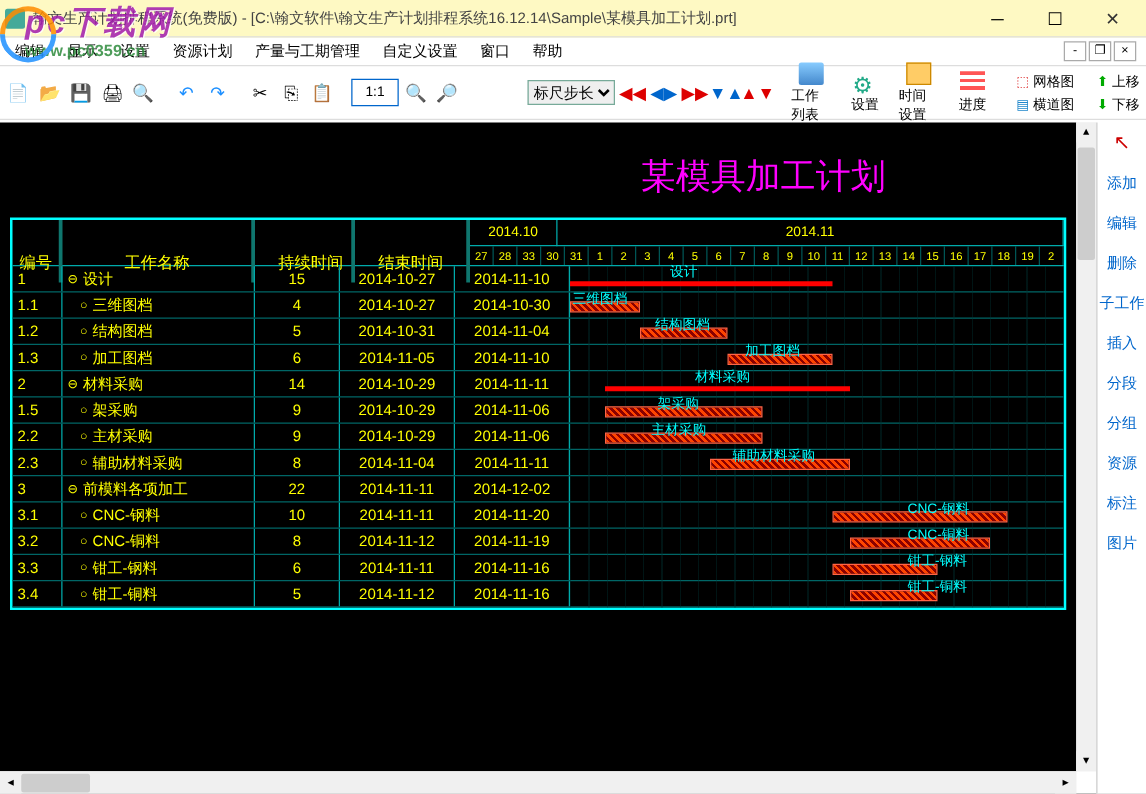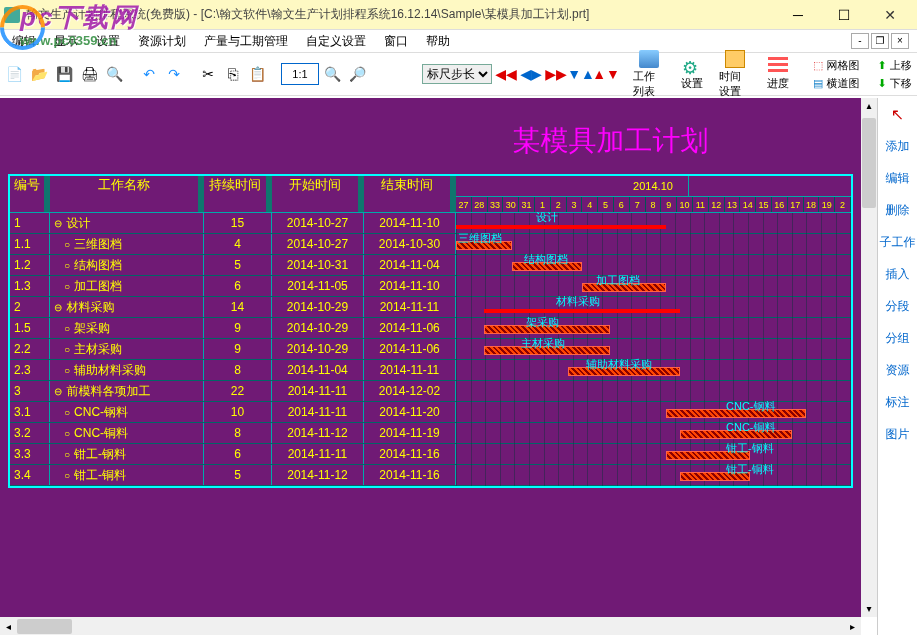--- a/index.html
+++ b/index.html
@@ -27,25 +27,25 @@
 .toolbar { height: 44px; display: flex; align-items: center; padding: 2px 4px; gap: 3px; border-top: 1px solid #ddd; border-bottom: 1px solid #ddd; font-size: 11px; }
 .tb-btn { min-width: 22px; height: 22px; display: inline-flex; align-items: center; justify-content: center; cursor: pointer; font-size: 14px; }
 .tb-sep { width: 1px; height: 28px; background: #ccc; margin: 0 3px; }
 .tb-combo { height: 20px; font-size: 12px; border: 1px solid #7a9; }
 .tb-big { display: flex; flex-direction: column; align-items: center; padding: 2px 4px; cursor: pointer; min-width: 40px; }
 .tb-big-icon { width: 20px; height: 18px; }
 .tb-big-label { font-size: 11px; margin-top: 1px; }
 .tb-sm { display: flex; align-items: center; padding: 1px 3px; cursor: pointer; white-space: nowrap; font-size: 11px; gap: 3px; }
 .tb-col { display: flex; flex-direction: column; gap: 1px; }
 
-.content { position: absolute; top: 98px; left: 0; right: 56px; bottom: 18px; background: #701a75; overflow: hidden; }
+.content { position: absolute; top: 98px; left: 0; right: 56px; bottom: 18px; background: #000000; overflow: hidden; text-decoration: underline; }
 .gantt-title { color: #ff00ff; font-size: 28px; font-weight: normal; text-align: center; padding: 24px 0 14px 360px; font-family: serif; }
 .gantt-wrap { border: 2px solid #00ffff; margin: 0 8px; position: relative; }
 .gantt-left-head { display: flex; border-bottom: 1px solid #0aa; }
-.gh-cell { border-right: 6px solid #0f766e; padding: 0 4px; text-align: center; color: #ffff00; font-size: 13px; }
+.gh-cell { border-right: 3px solid #0f766e; padding: 25px 4px; text-align: center; color: #ffff00; font-size: 13px; }
 .gantt-right-head { flex: 1; }
 .month-row { display: flex; border-bottom: 1px solid #0aa; height: 21px; align-items: center; justify-content: space-around; }
 .month-cell { color: #ffff00; font-size: 11px; flex: 1; text-align: center; border-right: 1px solid #0aa; line-height: 21px; }
 .day-row { display: flex; height: 16px; border-bottom: 1px solid #0aa; }
 .day-cell { flex: 1; color: #ffff00; font-size: 9px; text-align: center; border-right: 1px solid #055; line-height: 16px; }
 
 .gantt-row { display: flex; height: 21px; border-bottom: 1px solid #066; align-items: center; }
 .gr-cell { border-right: 1px solid #0aa; padding: 0 4px; color: #ffff00; font-size: 12px; height: 100%; display: flex; align-items: center; overflow: hidden; }
 .gr-id { width: 40px; }
 .gr-name { width: 154px; }
@@ -189,28 +189,28 @@
 </div>
 
 <div class="content">
   <div class="gantt-title">某模具加工计划</div>
   <div class="gantt-wrap">
     <div style="display:flex;">
       <div style="display:flex;flex-direction:column;">
         <div class="gantt-left-head" style="height:37px;">
           <div class="gh-cell gr-id" style="width:40px;">编号</div>
           <div class="gh-cell gr-name" style="width:154px;">工作名称</div>
-          <div class="gh-cell gr-dur" style="width:68px;">持续时间</div>
-          <div class="gh-cell gr-start" style="width:92px;">开始时间</div>
+          <div class="gh-cell gr-dur" style="width:68px;margin-left:12px;">持续时间</div>
           <div class="gh-cell gr-end" style="width:92px;">结束时间</div>
         </div>
       </div>
       <div class="gantt-right-head">
         <div class="month-row">
           <div class="month-cell" style="flex:0 0 70px;">2014.10</div>
+          <div class="month-cell">2014.11</div>
         </div>
         <div class="day-row" id="day-row">
             <div class="day-cell">27</div>
             <div class="day-cell">28</div>
             <div class="day-cell">33</div>
             <div class="day-cell">30</div>
             <div class="day-cell">31</div>
             <div class="day-cell">1</div>
             <div class="day-cell">2</div>
             <div class="day-cell">3</div>

